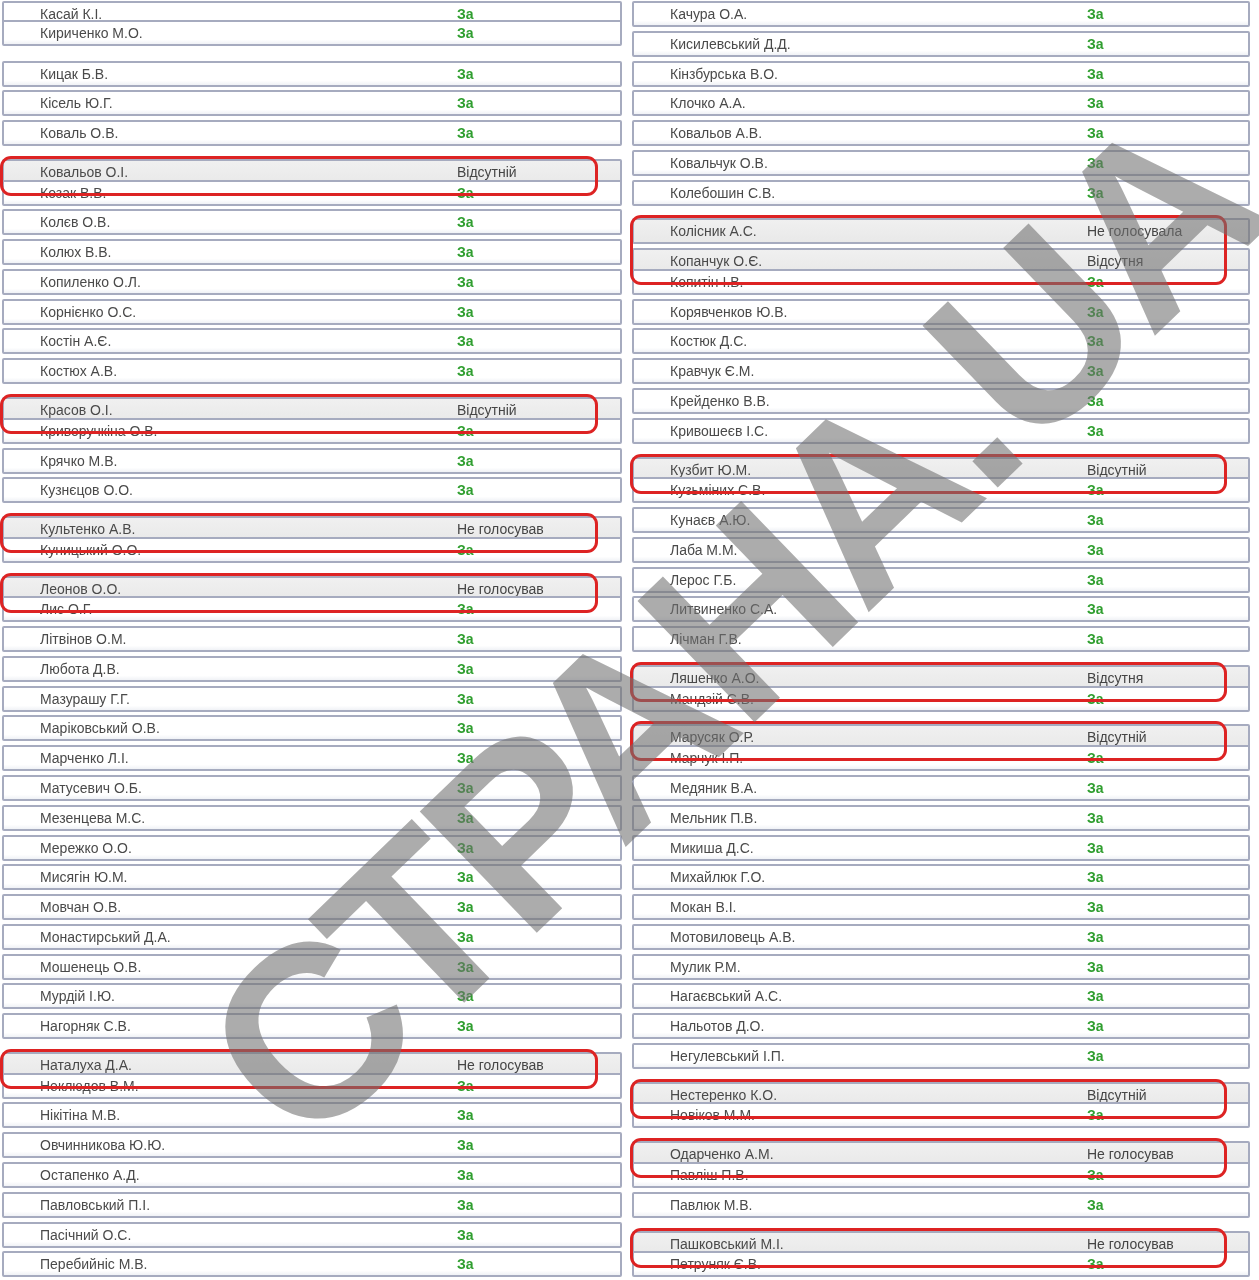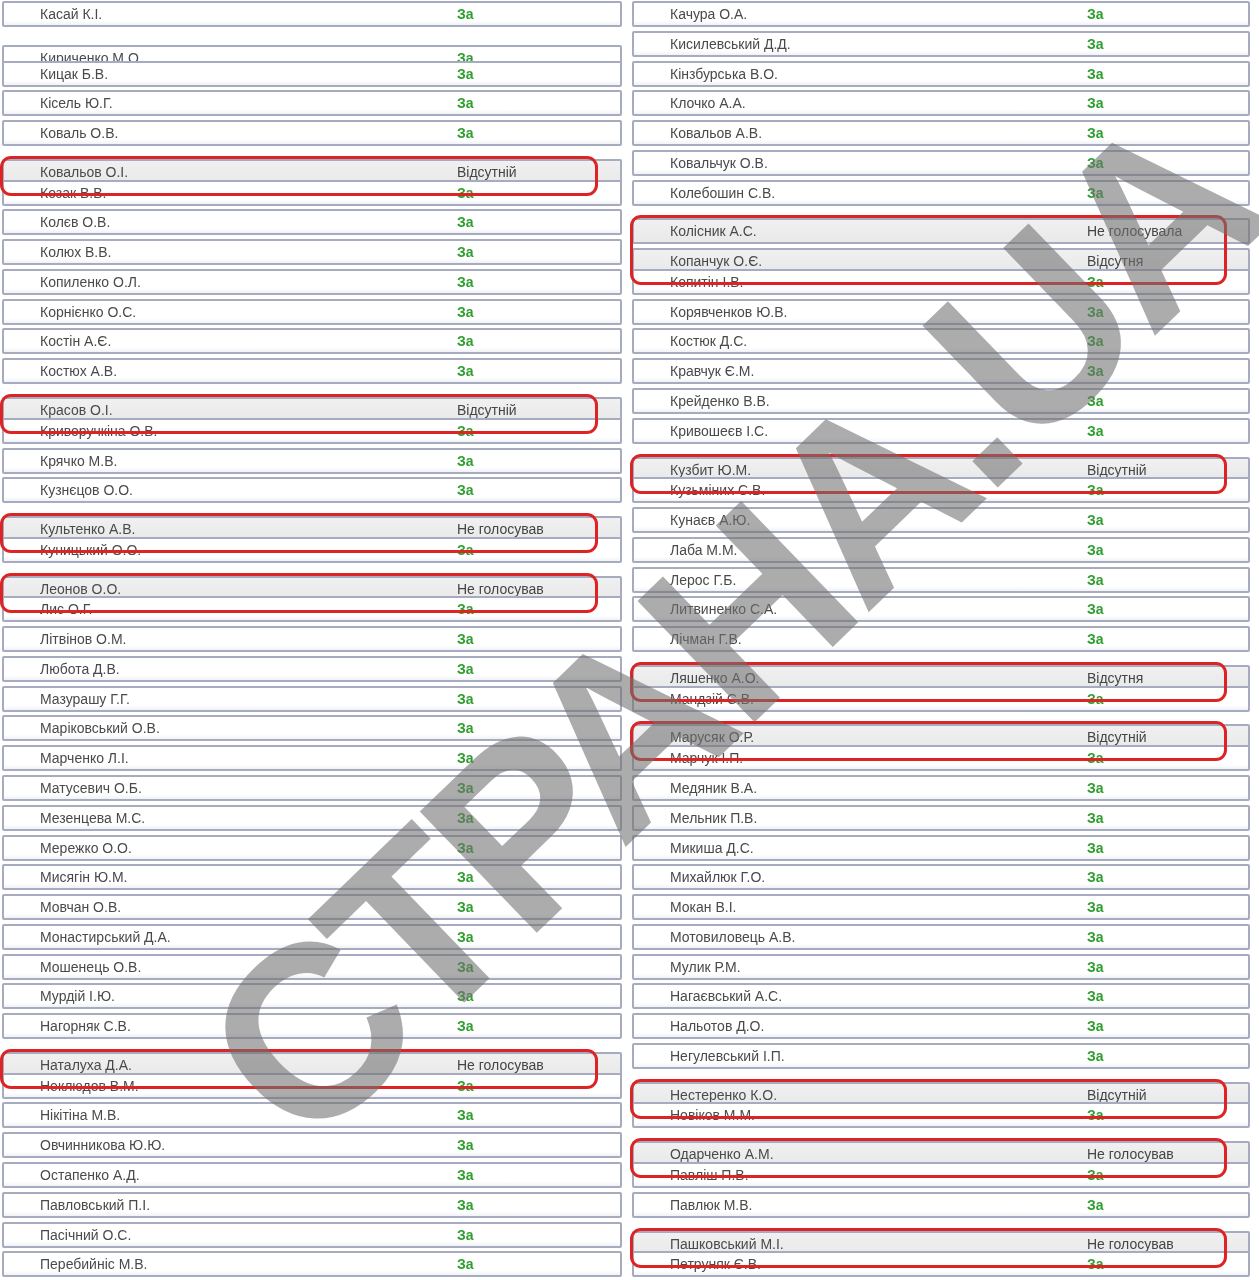--- a/index.html
+++ b/index.html
@@ -77,21 +77,21 @@
   }
 </style>
 </head>
 <body>
 
 <div id="col-left" class="vote-column">
     <div class="vote-row" style="top: 1px;">
       <span class="deputy-name">Касай К.І.</span>
       <span class="vote-value vote-for">За</span>
     </div>
-    <div class="vote-row" style="top: 45px;">
+    <div class="vote-row" style="top: 20px;">
       <span class="deputy-name">Кириченко М.О.</span>
       <span class="vote-value vote-for">За</span>
     </div>
     <div class="vote-row" style="top: 60.54px;">
       <span class="deputy-name">Кицак Б.В.</span>
       <span class="vote-value vote-for">За</span>
     </div>
     <div class="vote-row" style="top: 90.31px;">
       <span class="deputy-name">Кісель Ю.Г.</span>
       <span class="vote-value vote-for">За</span>

